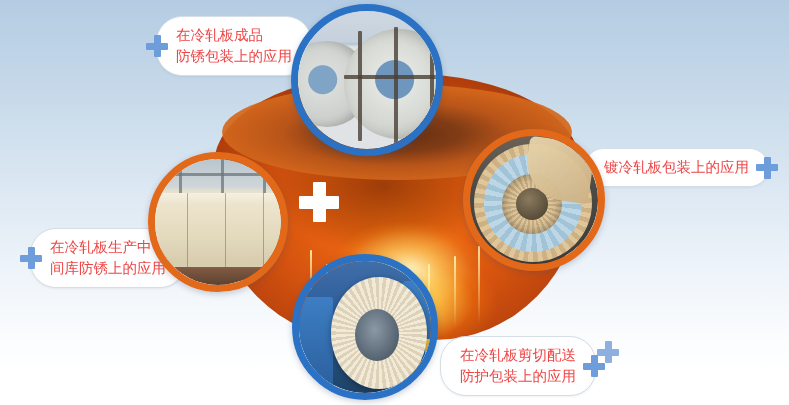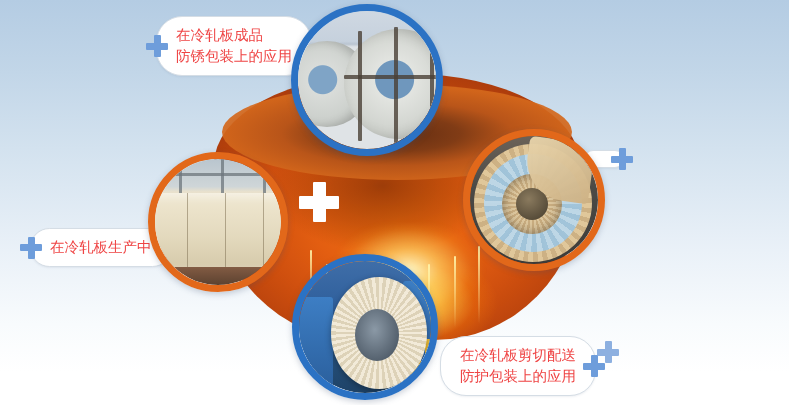--- a/index.html
+++ b/index.html
@@ -252,28 +252,30 @@
   <div class="callout" id="callout-top">
     <span class="plus-blue"></span>
     <div class="pill">
       <div class="line">在冷轧板成品</div>
       <div class="line">防锈包装上的应用</div>
     </div>
   </div>
 
   <div class="callout" id="callout-right">
     <div class="pill">
+      <div class="line">镀冷轧板包装上的应用</div>
     </div>
     <span class="plus-blue"></span>
   </div>
 
   <div class="callout" id="callout-left">
     <span class="plus-blue"></span>
     <div class="pill">
       <div class="line">在冷轧板生产中</div>
+      <div class="line">间库防锈上的应用</div>
     </div>
   </div>
 
   <div class="callout" id="callout-bottom">
     <div class="pill">
       <div class="line">在冷轧板剪切配送</div>
       <div class="line">防护包装上的应用</div>
     </div>
     <span class="plus-blue"></span>
   </div>

